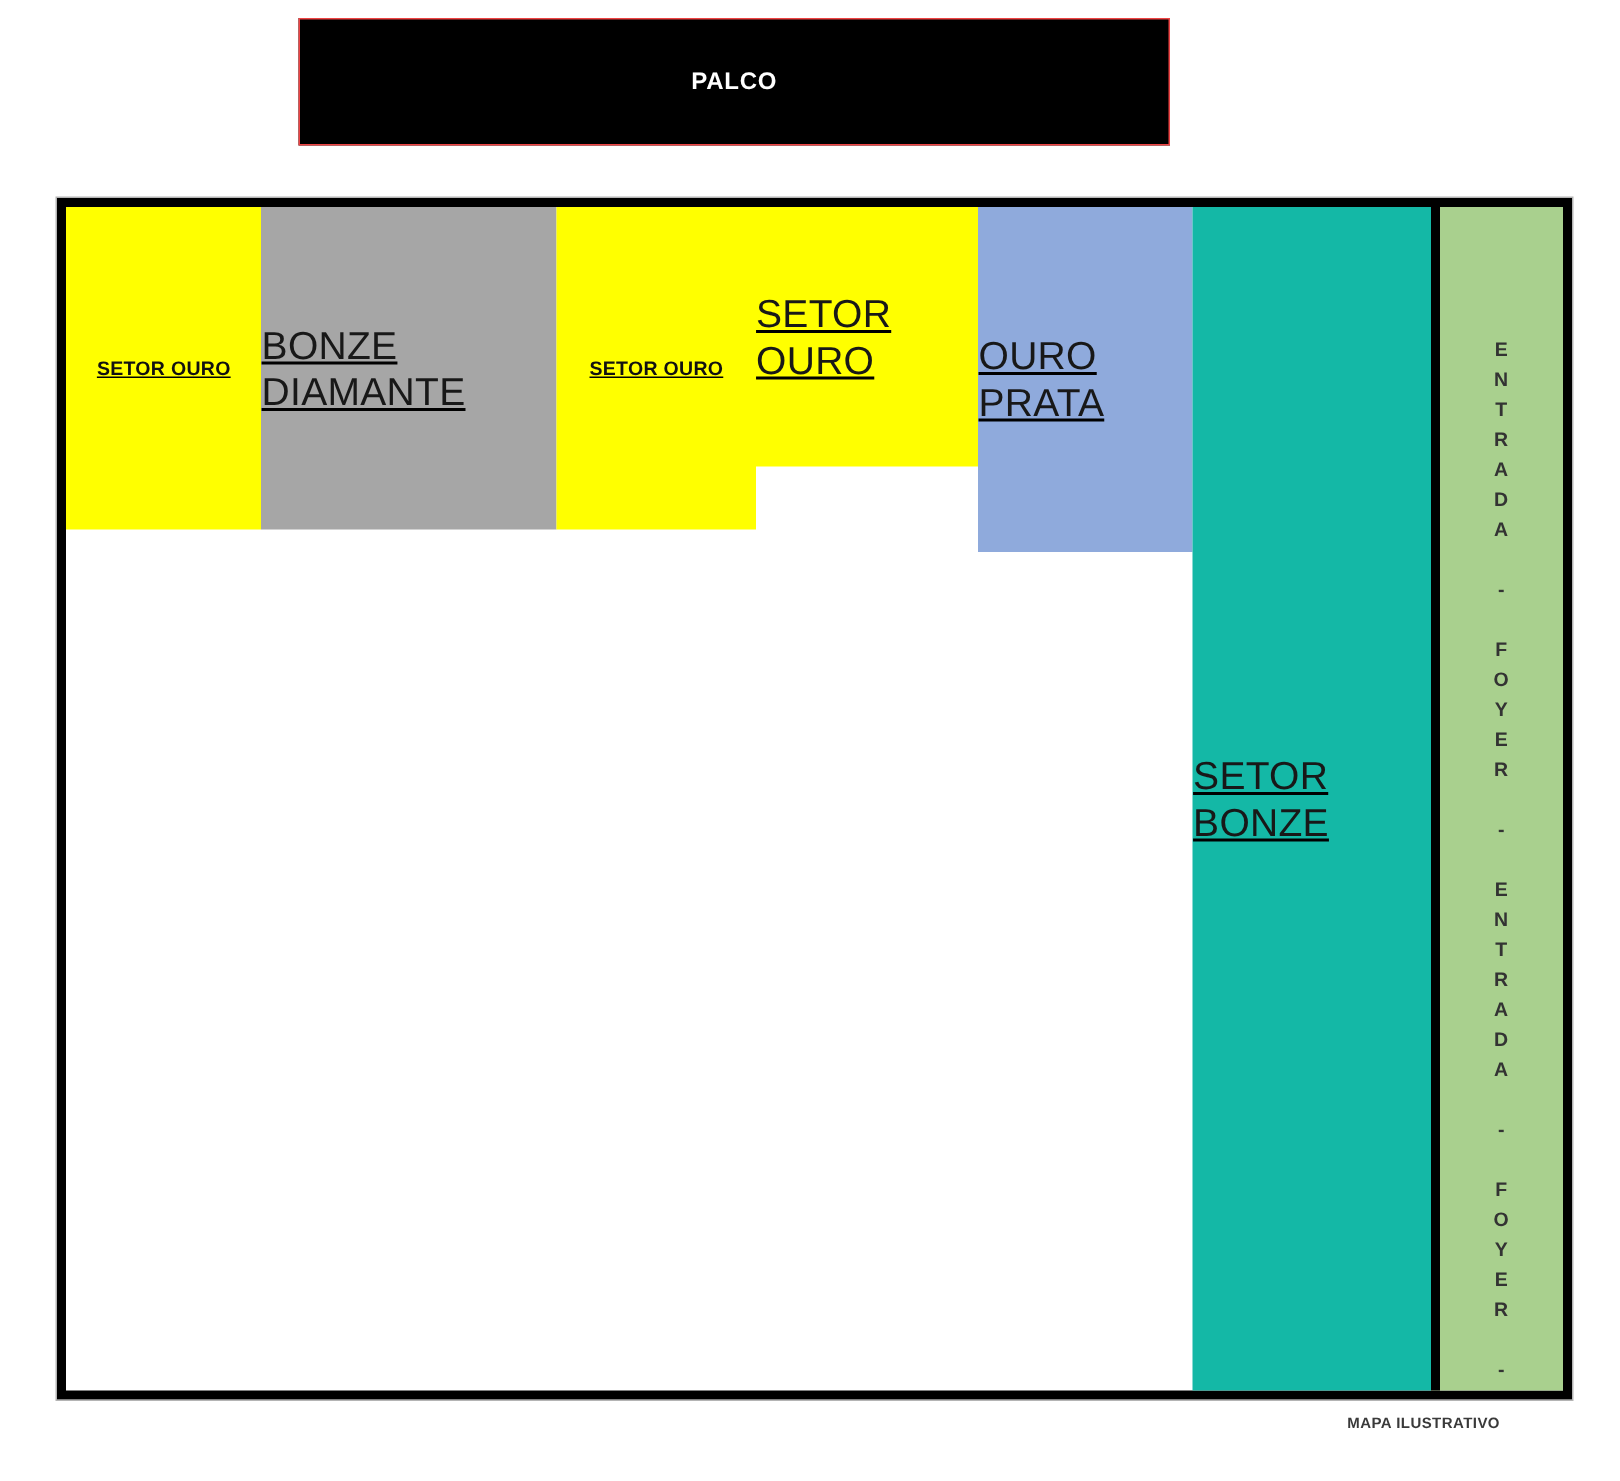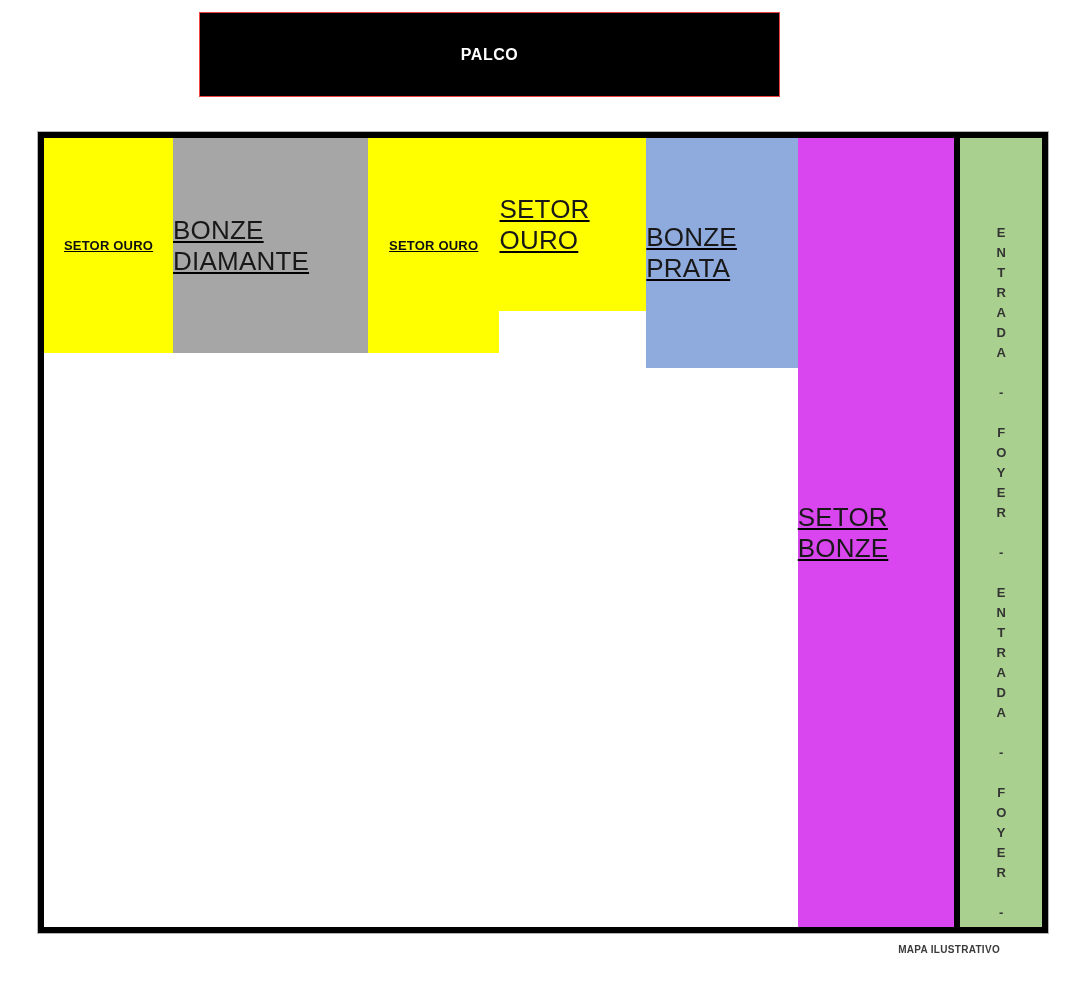--- a/index.html
+++ b/index.html
@@ -137,24 +137,24 @@
         <div class="sector sector-ouro-right" style="background: rgb(255, 255, 0);">
           <span class="small-label">SETOR OURO</span>
         </div>
       </div>
 
       <div class="sector sector-ouro-main" style="background: rgb(255, 255, 0);">
         <span class="big-label">SETOR OURO</span>
       </div>
 
       <div class="sector sector-prata" style="background: rgb(143, 170, 220);">
-        <span class="big-label">BONZE PRATA</span>
-      </div>
-
-      <div class="sector sector-bonze" style="background: #d946ef;">
+        <span class="big-label">OURO PRATA</span>
+      </div>
+
+      <div class="sector sector-bonze" style="background: #14b8a6;">
         <span class="big-label">SETOR BONZE</span>
       </div>
 
     </div>
 
     <div class="entrance-strip" style="background: rgb(169, 208, 142);">
       <div class="vtext">E
 N
 T
 R

